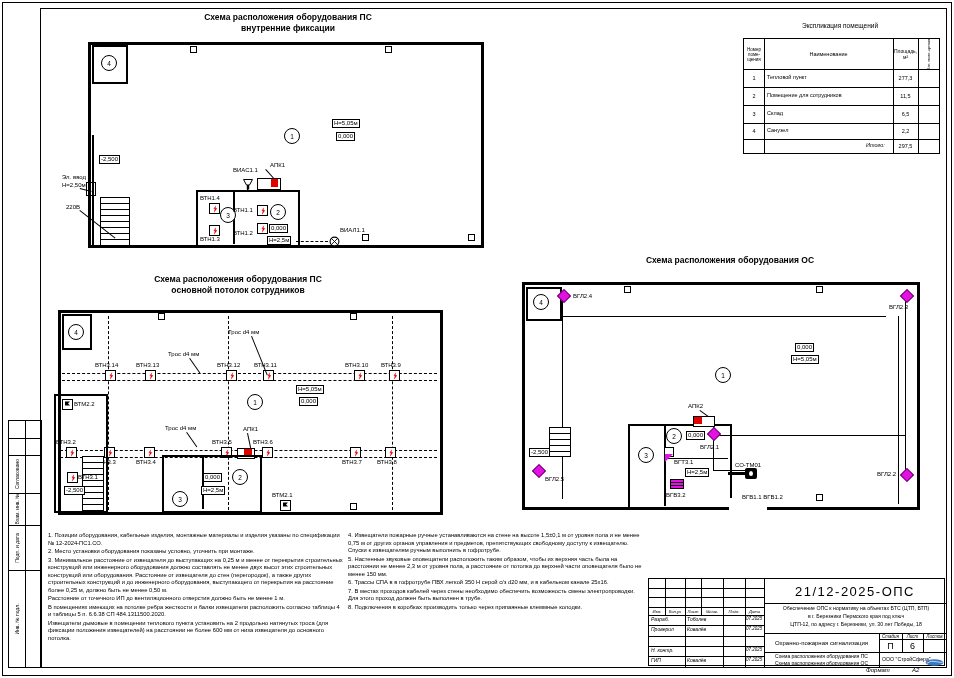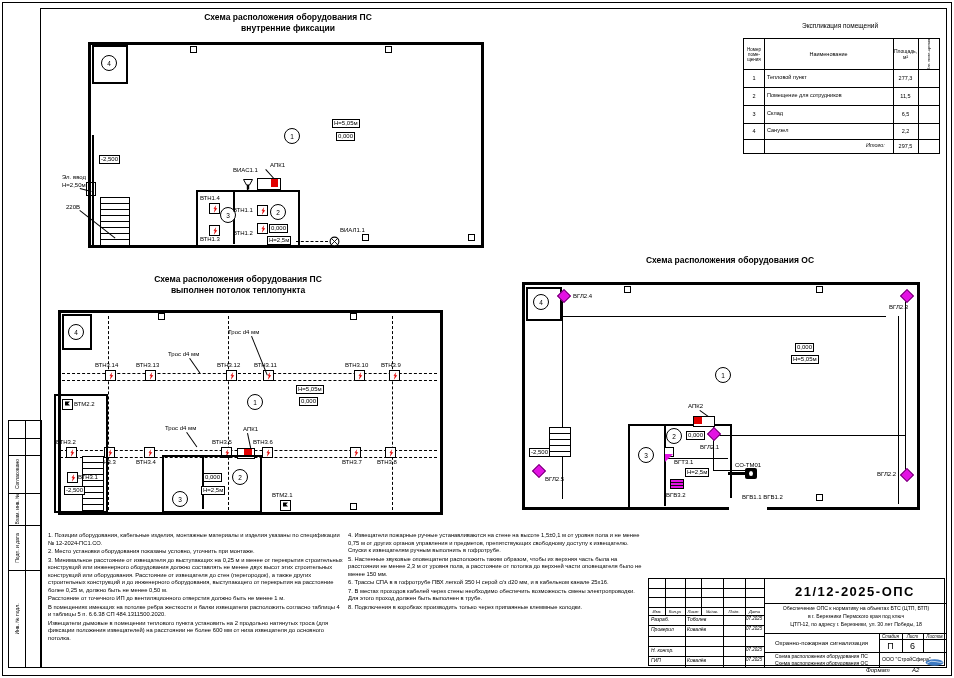--- a/index.html
+++ b/index.html
@@ -130,21 +130,21 @@
   <div class="tb" style="left:267px;top:236px">Н=2,5м</div>
 
   <div class="dash-h" style="left:296px;top:241px;width:32px"></div>
   <div class="abs" style="left:329px;top:233px"><svg width="11" height="11" viewBox="0 0 10 10">
         <circle cx="5" cy="5" r="4" fill="#fff" stroke="#000"></circle>
         <path d="M2.2 2.2 L7.8 7.8 M7.8 2.2 L2.2 7.8" stroke="#000" stroke-width="0.8"></path>
       </svg></div>
   <div class="t" style="left:340px;top:227px">ВИАЛ1.1</div>
 
   <div class="title" style="left:238px;top:274px">Схема расположения оборудования ПС</div>
-  <div class="title" style="left:238px;top:285px">выполнен потолок теплопункта</div>
+  <div class="title" style="left:238px;top:285px">основной потолок сотрудников</div>
   <div class="wall" style="left:58px;top:310px;width:379px;height:199px"></div>
   <div class="pil" style="left:158px;top:313px"></div>
   <div class="pil" style="left:350px;top:313px"></div>
   <div class="pil" style="left:350px;top:503px"></div>
   <div class="wall2" style="left:62px;top:314px;width:26px;height:32px"></div>
   <div class="circle" style="left:68px;top:324px">4</div>
 
   <div class="dash-v" style="left:108px;top:316px;height:194px"></div>
   <div class="dash-v" style="left:228px;top:316px;height:194px"></div>
   <div class="dash-v" style="left:392px;top:316px;height:194px"></div>
@@ -421,21 +421,21 @@
     <div class="t stamp-it" style="left:38px;top:79px;font-size:5px">Ковалёв</div>
     <div class="t stamp-it" style="left:97px;top:79px;font-size:4.5px">07.2025</div>
 
     <div class="ln" style="left:115px;top:24px;width:182px;height:1px"></div>
     <div class="ln" style="left:115px;top:54px;width:182px;height:1px"></div>
     <div class="ln" style="left:115px;top:73px;width:182px;height:1px"></div>
     <div class="ln" style="left:230px;top:54px;width:1px;height:34px"></div>
     <div class="ln" style="left:253px;top:54px;width:1px;height:19px"></div>
     <div class="ln" style="left:274px;top:54px;width:1px;height:19px"></div>
     <div class="ln" style="left:230px;top:60px;width:67px;height:1px"></div>
-    <div class="abs cc" style="left:115px;top:0;width:182px;height:24px;font-size:13px;font-weight:bold;letter-spacing:1.5px">21/12-2025-ОПС</div>
+    <div class="abs cc" style="left:115px;top:0;width:182px;height:24px;font-size:13px;font-weight:normal;letter-spacing:1.5px">21/12-2025-ОПС</div>
     <div class="t" style="left:121px;top:27px;font-size:5.2px;width:172px;text-align:center;white-space:normal">Обеспечение ОПС к нормативу на объектах БТС (ЦТП, БТП)</div>
     <div class="t" style="left:121px;top:35px;font-size:5.2px;width:172px;text-align:center;white-space:normal">в г. Березники Пермского края под ключ</div>
     <div class="t" style="left:121px;top:43px;font-size:5.2px;width:172px;text-align:center;white-space:normal">ЦТП-12, по адресу г. Березники, ул. 30 лет Победы, 18</div>
     <div class="abs cc" style="left:115px;top:54px;width:115px;height:19px;font-size:6px">Охранно-пожарная сигнализация</div>
     <div class="abs cc" style="left:115px;top:73px;width:115px;height:8px;font-size:5px">Схема расположения оборудования ПС</div>
     <div class="abs cc" style="left:115px;top:80px;width:115px;height:8px;font-size:5px">Схема расположения оборудования ОС</div>
     <div class="abs cc stamp-it" style="left:230px;top:54px;width:23px;height:6px;font-size:4.5px">Стадия</div>
     <div class="abs cc stamp-it" style="left:253px;top:54px;width:21px;height:6px;font-size:4.5px">Лист</div>
     <div class="abs cc stamp-it" style="left:274px;top:54px;width:23px;height:6px;font-size:4.5px">Листов</div>
     <div class="abs cc" style="left:230px;top:60px;width:23px;height:13px;font-size:9px">П</div>

